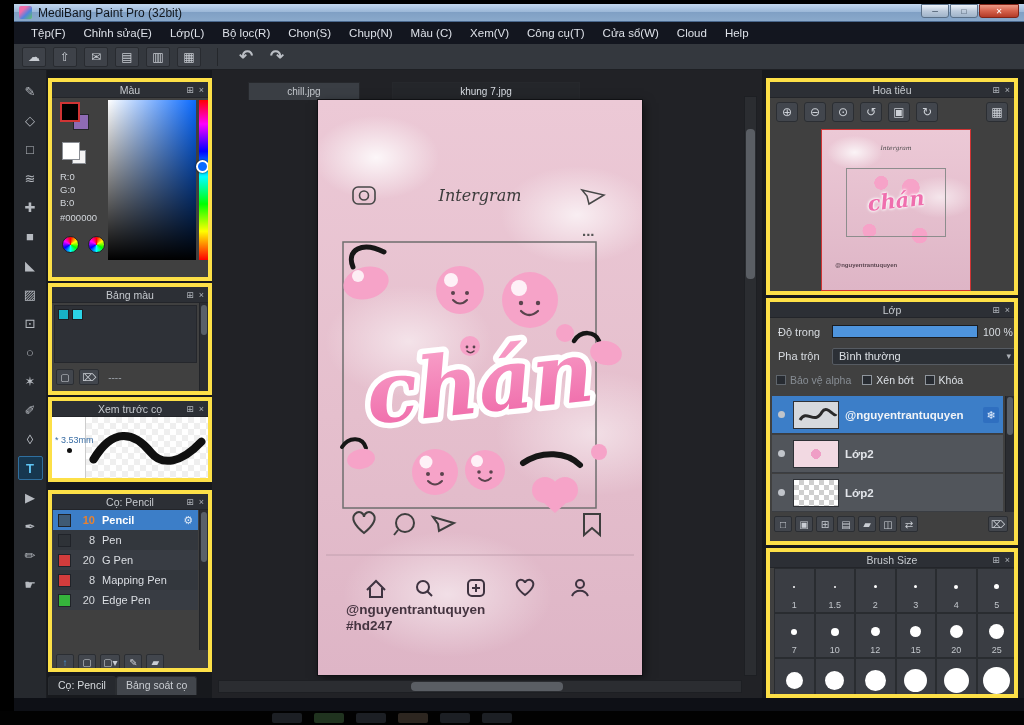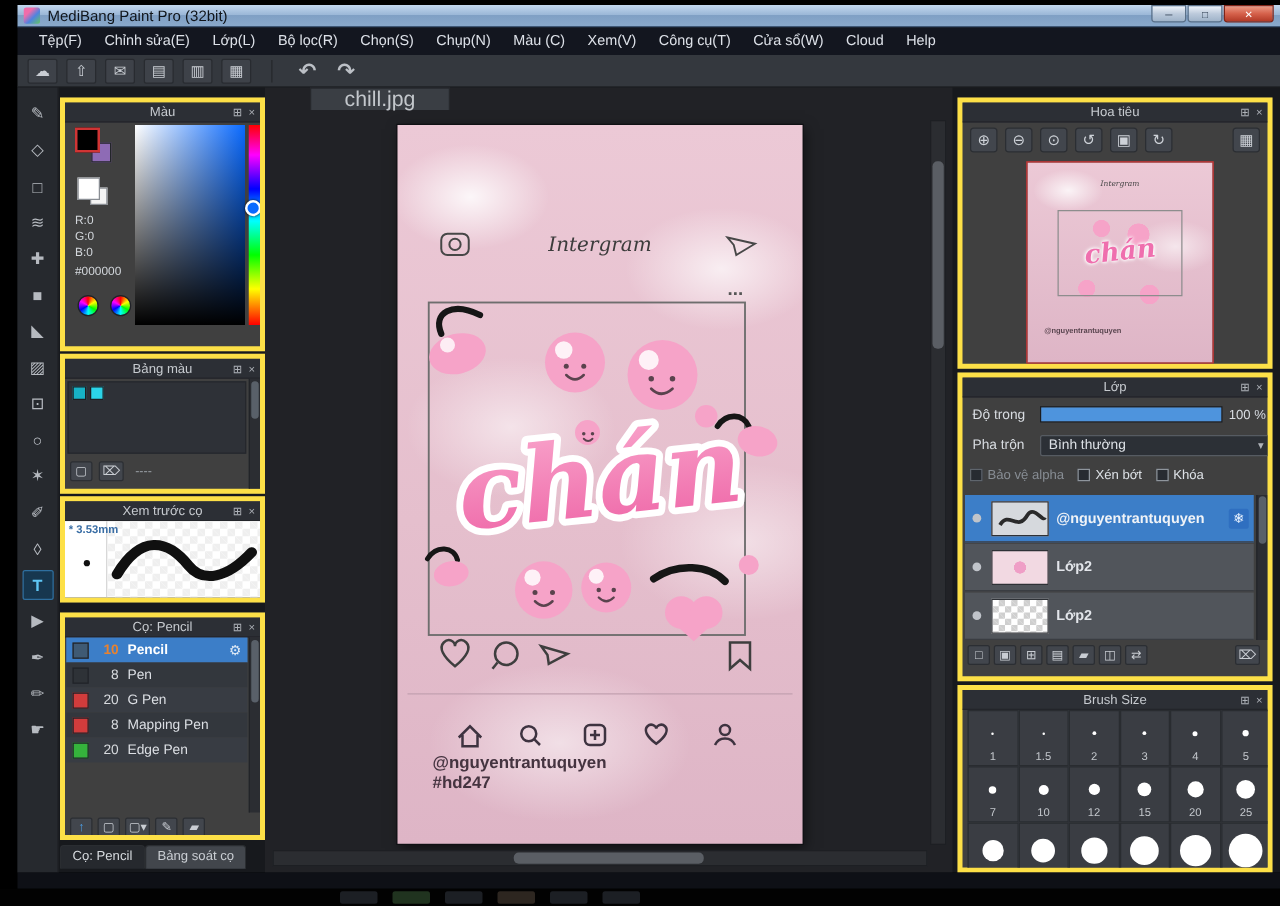--- a/index.html
+++ b/index.html
@@ -81,21 +81,21 @@
 
 .pal-body{position:absolute;top:2px;left:2px;right:11px;height:58px;background:#2e3137;border:1px solid #25272c}
 .pal-sw{position:absolute;top:3px;width:11px;height:11px;border:1px solid #1d1f23}
 .pal-bar{position:absolute;top:64px;left:4px;right:11px;height:20px;display:flex;gap:5px;align-items:center}
 .pal-dash{font-size:10px;color:#9aa0a7;margin-left:4px}
 
 
 .prev-body{position:absolute;inset:0;background:#fff}
 .prev-left{position:absolute;left:0;top:0;width:34px;height:100%;background:#fff;border-right:1px solid #ccc}
 .prev-dot{position:absolute;left:15px;top:31px;width:5px;height:5px;border-radius:50%;background:#111}
-.prev-size{position:absolute;left:3px;top:1px;font-size:9px;font-weight:bold;color:#3a6ea5;z-index:3;white-space:nowrap}
+.prev-size{position:absolute;left:3px;top:18px;font-size:9px;font-weight:normal;color:#3a6ea5;z-index:3;white-space:nowrap}
 .prev-right{position:absolute;left:34px;right:0;top:0;bottom:0;
   background-image:linear-gradient(45deg,#efefef 25%,transparent 25%,transparent 75%,#efefef 75%),
                    linear-gradient(45deg,#efefef 25%,transparent 25%,transparent 75%,#efefef 75%);
   background-size:12px 12px;background-position:0 0,6px 6px;background-color:#fff}
 
 
 .brush-list{position:absolute;top:0;left:1px;right:10px;height:140px}
 .brush-row{height:20px;display:flex;align-items:center;background:#383c43}
 .brush-row:nth-child(even){background:#33373d}
 .bswatch{width:13px;height:13px;border:1px solid #202329;margin:0 4px 0 5px;flex:0 0 auto}
@@ -107,21 +107,21 @@
 .bp-bar{position:absolute;left:4px;top:144px;display:flex;gap:4px}
 .up-blue{color:#4da0e8;font-weight:bold}
 
 
 .ltab{position:absolute;top:676px;height:19px;font-size:10.5px;line-height:17px;padding:0 9px;
   color:#c9cdd2;background:#42464c;border:1px solid #2a2d31;border-bottom:none;border-radius:3px 3px 0 0}
 .ltab.active{background:#26292e;color:#d6dade}
 
 
 .canvas-area{position:absolute;left:212px;top:70px;width:550px;height:628px;background:#212226;overflow:hidden}
-.doc-tab{position:absolute;top:0;height:18px;font-size:17px;line-height:17px;text-align:center;
+.doc-tab{position:absolute;top:12px;height:18px;font-size:10px;line-height:17px;text-align:center;
   color:#c3c7cc;background:#3a3e44;border:1px solid #26282c;border-bottom:none}
 .doc-tab.active{background:#24262a;color:#d8dce2}
 .artwork{position:absolute;left:106px;top:30px;width:324px;height:575px;
   box-shadow:0 0 0 1px #101114,2px 3px 10px rgba(0,0,0,.55);
   background:
    radial-gradient(ellipse 90px 60px at 18% 10%,rgba(255,255,255,.85),rgba(255,255,255,0) 70%),
    radial-gradient(ellipse 110px 70px at 80% 20%,rgba(255,255,255,.7),rgba(255,255,255,0) 70%),
    radial-gradient(ellipse 120px 80px at 28% 42%,rgba(255,255,255,.55),rgba(255,255,255,0) 70%),
    radial-gradient(ellipse 140px 90px at 85% 58%,rgba(255,255,255,.5),rgba(255,255,255,0) 70%),
    radial-gradient(ellipse 150px 90px at 40% 86%,rgba(255,255,255,.55),rgba(255,255,255,0) 70%),
@@ -384,20 +384,21 @@
         <div class="sm-btn">▰</div>
       </div>
     </div>
   </div>
 
   <div class="ltab active" style="left:48px">Cọ: Pencil</div>
   <div class="ltab" style="left:116px">Bảng soát cọ</div>
 
   <div class="canvas-area">
     <div class="doc-tab" style="left:36px;width:112px">chill.jpg</div>
+    <div class="doc-tab active" style="left:180px;width:188px">khung 7.jpg</div>
 
     <div class="artwork">
       <svg class="art-svg" viewBox="0 0 324 575">
         <defs>
           <linearGradient id="pg" x1="0" y1="0" x2="0" y2="1">
             <stop offset="0" stop-color="#f9a6cc"></stop>
             <stop offset="1" stop-color="#ee64a6"></stop>
           </linearGradient>
         </defs>
 

